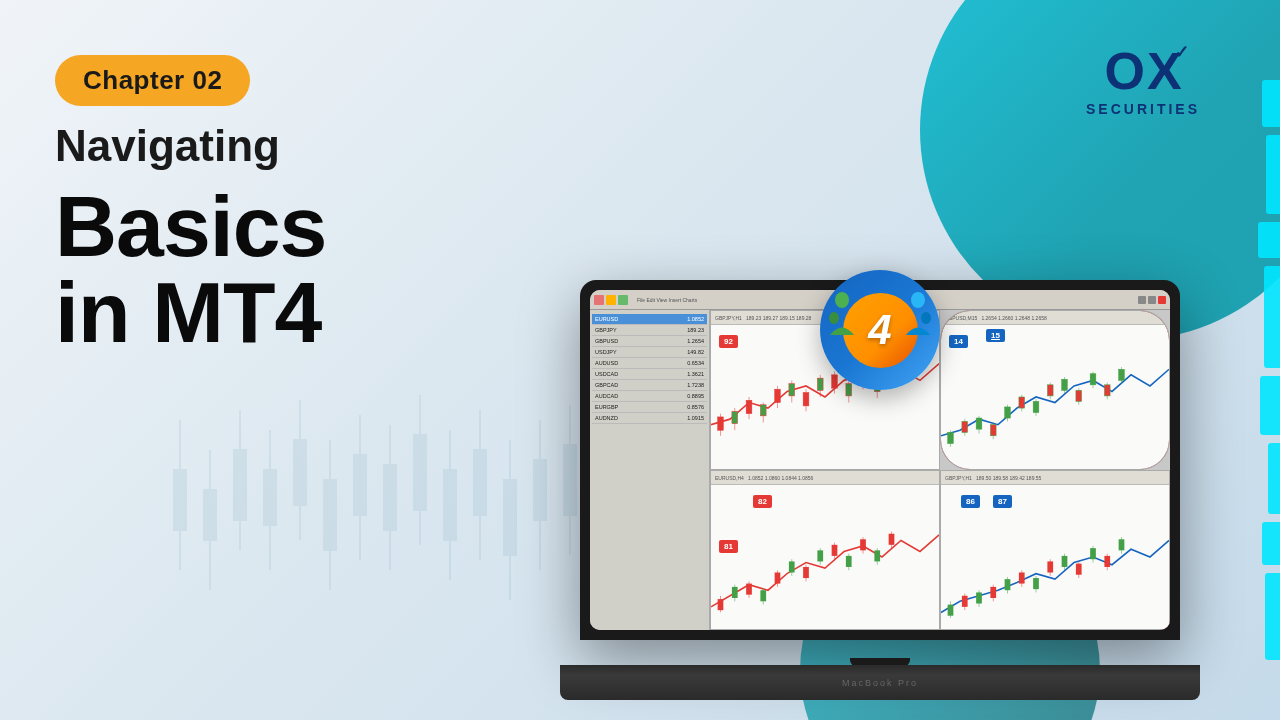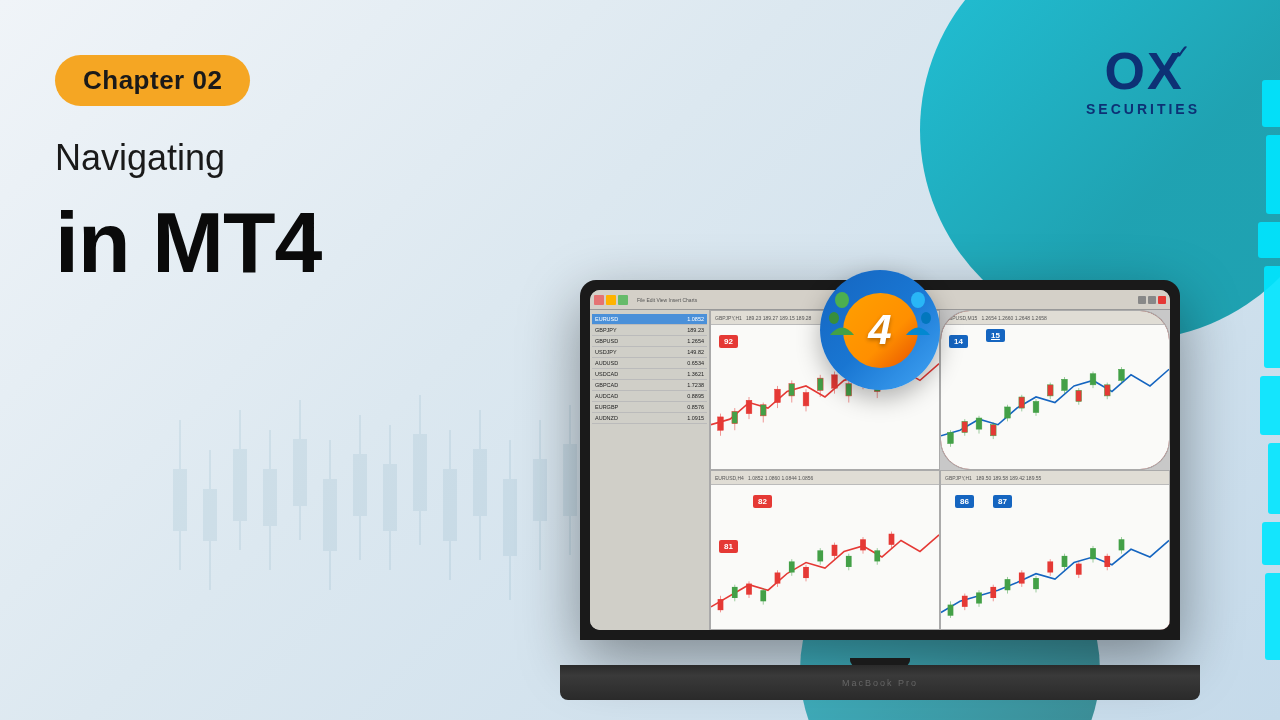--- a/index.html
+++ b/index.html
@@ -72,36 +72,36 @@
       left: 55px;
       top: 55px;
       z-index: 10;
     }
 
     .chapter-badge {
       background: #f5a623;
       border-radius: 30px;
       padding: 10px 28px;
       display: inline-block;
-      margin-bottom: 30px;
+      margin-bottom: 14px;
     }
 
     .chapter-badge span {
       font-size: 26px;
       font-weight: 900;
       color: #1a1a1a;
       letter-spacing: 0.5px;
     }
 
     .subtitle {
-      font-size: 36px;
-      font-weight: 400;
+      font-size: 44px;
+      font-weight: 700;
       color: #1a1a1a;
       line-height: 1.2;
-      margin-bottom: 20px;
+      margin-bottom: 10px;
     }
 
     .main-title {
       font-size: 86px;
       font-weight: 900;
       color: #0a0a0a;
       line-height: 1.0;
       margin-bottom: 0;
       letter-spacing: -1px;
     }
@@ -438,20 +438,21 @@
     </g>
   </svg>
 
   <div class="left-content">
     <div class="chapter-badge">
       <span>Chapter 02</span>
     </div>
 
     <div class="subtitle">Navigating</div>
     <div class="main-title">
+      <span class="main-title-line">Basics</span>
       <span class="main-title-line">in MT4</span>
     </div>
   </div>
 
   <div class="logo-container">
     <div class="logo-ox">
       <span class="logo-o">O</span>
       <div class="logo-x-container">
         <span class="logo-x">X</span>
         <span class="logo-checkmark">✓</span>
@@ -699,21 +700,21 @@
                   <line x1="145" y1="69" x2="145" y2="84" stroke="#e53935"></line>
                     <rect x="142" y="71" width="6" height="10" fill="#e53935"></rect>
                   <line x1="160" y1="55" x2="160" y2="70" stroke="#43a047"></line>
                     <rect x="157" y="57" width="6" height="10" fill="#43a047"></rect>
                   <line x1="175" y1="62" x2="175" y2="77" stroke="#e53935"></line>
                     <rect x="172" y="64" width="6" height="10" fill="#e53935"></rect>
                   <line x1="190" y1="47" x2="190" y2="62" stroke="#43a047"></line>
                     <rect x="187" y="49" width="6" height="10" fill="#43a047"></rect>
                 </g>
               </svg>
-              <div class="price-badge price-blue" style="top:10px;left:14px;">86</div>
+              <div class="price-badge price-blue" style="top:10px;left:20px;">86</div>
               <div class="price-badge price-blue" style="top:10px;left:52px;">87</div>
             </div>
           </div>
 
         </div>
       </div>
     </div>
 
     <div class="laptop-notch"></div>
 

